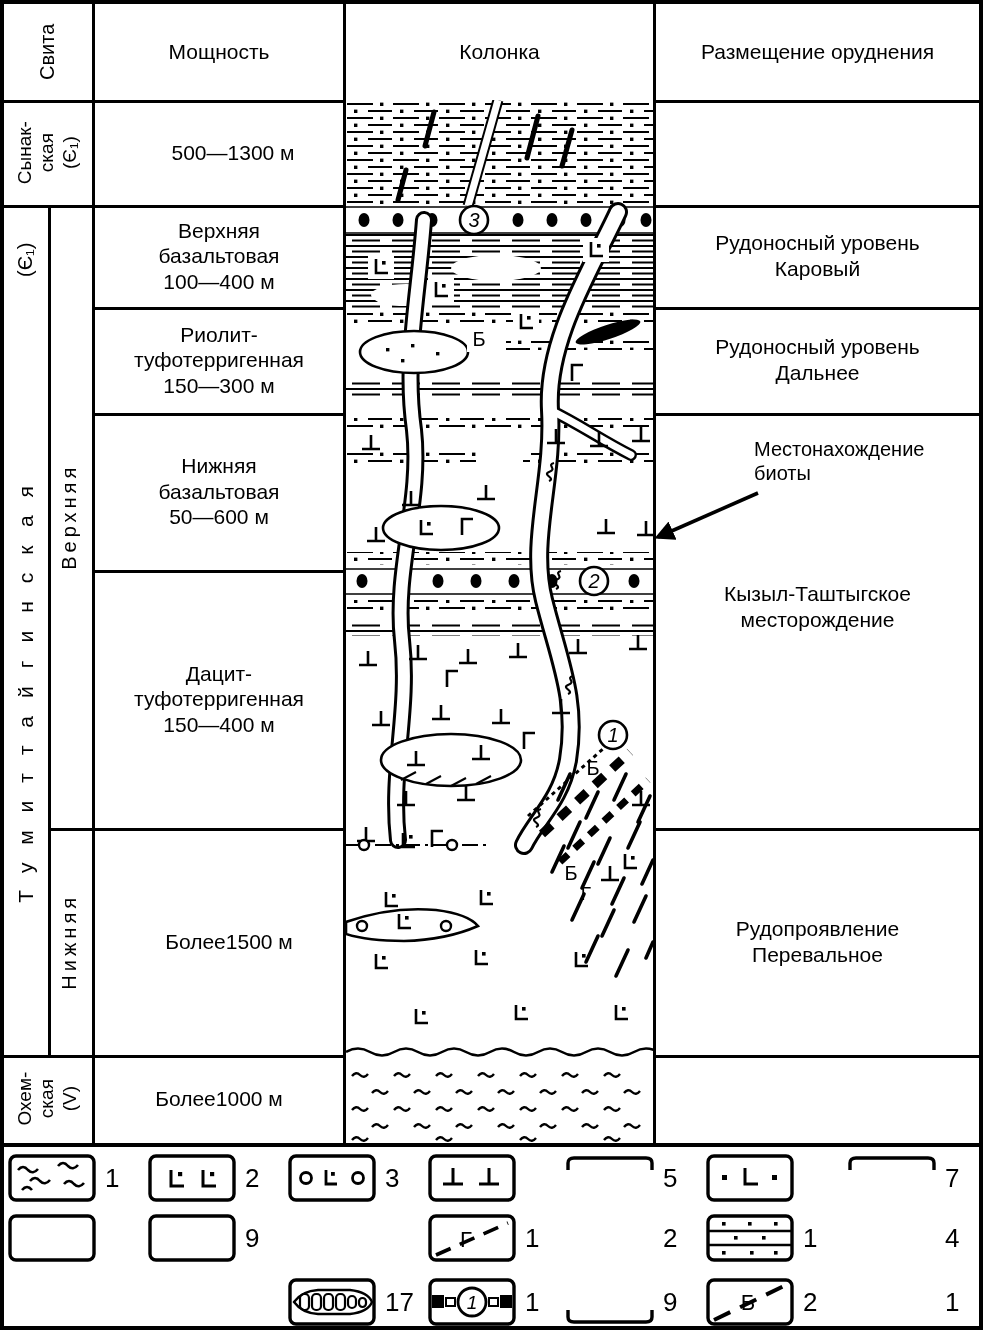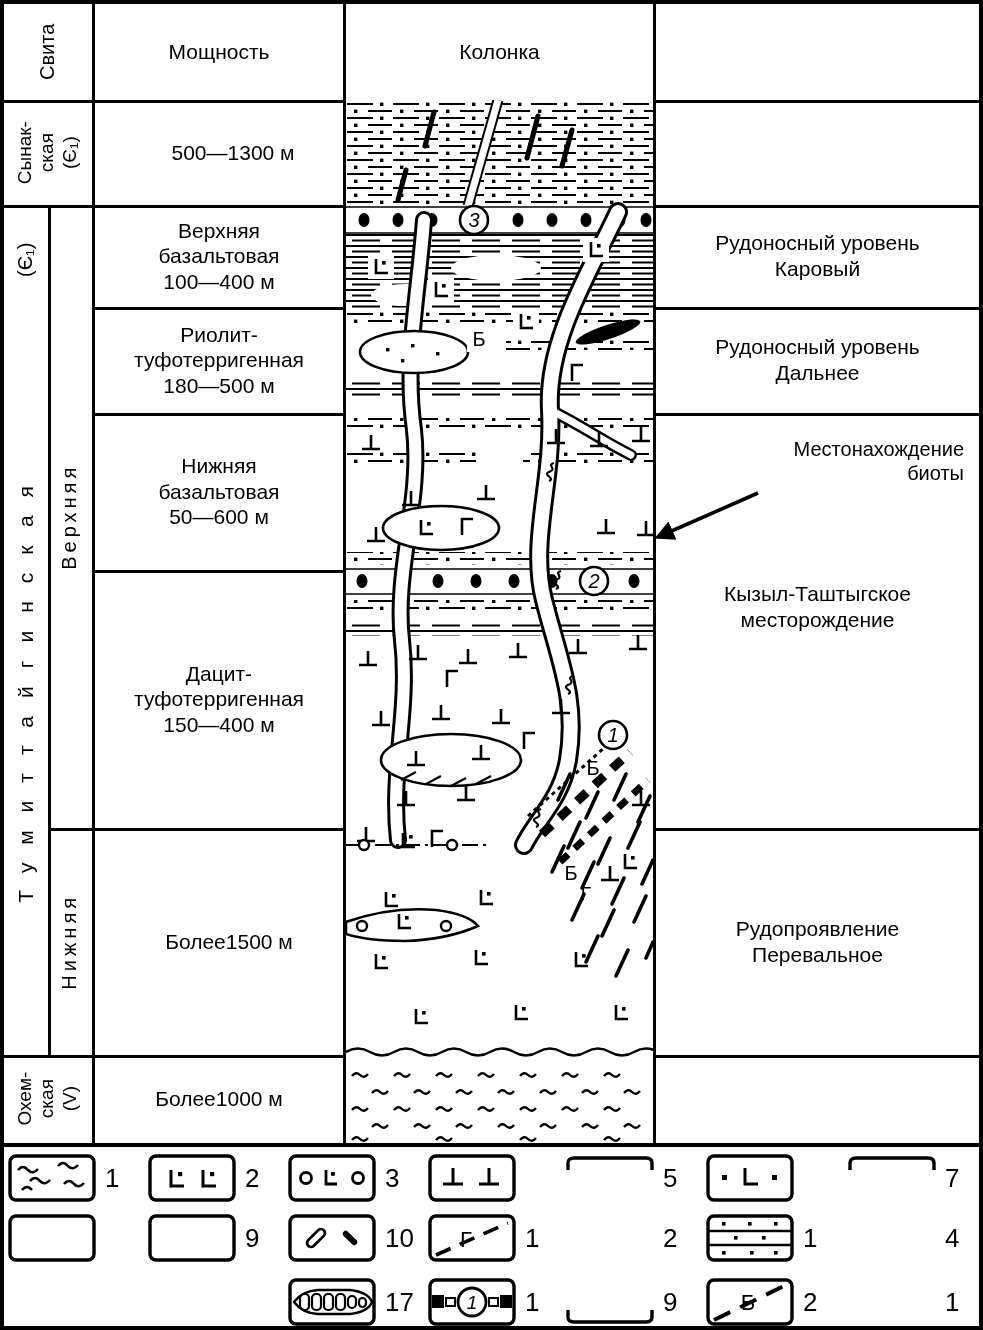--- a/index.html
+++ b/index.html
@@ -5,21 +5,21 @@
   html,body{margin:0;padding:0;background:#fff;}
   #root{position:relative;width:983px;height:1330px;background:#fff;color:#000;
         font-family:"Liberation Sans",sans-serif;overflow:hidden;}
   .l{position:absolute;background:#000;}
   .cell{position:absolute;display:flex;align-items:center;justify-content:center;
         text-align:center;white-space:pre-line;font-size:21px;line-height:1.22;}
   .vcell{position:absolute;display:flex;align-items:center;justify-content:center;overflow:visible;}
   .rot{transform:rotate(-90deg);white-space:pre-line;text-align:center;font-size:20px;line-height:1.18;}
   .ls-wide{letter-spacing:18px;font-size:21px;}
   .ls-med{letter-spacing:4px;}
-  .note{position:absolute;text-align:right;white-space:pre-line;font-size:20px;line-height:1.2;}
+  .note{position:absolute;text-align:left;white-space:pre-line;font-size:20px;line-height:1.2;}
   .center-note{position:absolute;width:100%;text-align:center;white-space:pre-line;font-size:21px;line-height:1.25;}
   .lg{position:absolute;width:142px;height:52px;display:flex;align-items:center;}
   .lg svg{flex:0 0 auto;}
   .lg .num{font-size:26px;margin-left:9px;min-width:30px;}
   svg text{font-family:"Liberation Sans",sans-serif;}
 </style>
 </head>
 <body>
 
 <div id="root">
@@ -45,20 +45,21 @@
   <div class="l" style="left:653px;top:828px;width:326px;height:3px"></div>
   <div class="l" style="left:4px;top:1055px;width:342px;height:3px"></div>
   <div class="l" style="left:653px;top:1055px;width:326px;height:3px"></div>
   <div class="l" style="left:4px;top:1143px;width:975px;height:4px"></div>
 
   <div class="vcell" style="left:4px;top:4px;width:88px;height:96px">
     <div class="rot" style="width:96px">Свита</div>
   </div>
   <div class="cell" style="left:95px;top:4px;width:248px;height:96px">Мощность</div>
   <div class="cell" style="left:346px;top:4px;width:307px;height:96px">Колонка</div>
+  <div class="cell" style="left:656px;top:4px;width:323px;height:96px">Размещение оруднения</div>
 
   <div class="vcell" style="left:4px;top:100px;width:88px;height:105px">
     <div class="rot" style="width:105px;font-size:19px">Сынак-
 ская
 (Є₁)</div>
   </div>
   <div class="vcell" style="left:4px;top:205px;width:44px;height:110px">
     <div class="rot" style="width:110px">(Є₁)</div>
   </div>
   <div class="vcell" style="left:4px;top:315px;width:44px;height:740px">
@@ -75,21 +76,21 @@
 ская
 (V)</div>
   </div>
 
   <div class="cell" style="left:95px;top:100px;width:276px;height:105px">500—1300 м</div>
   <div class="cell" style="left:95px;top:205px;width:248px;height:102px">Верхняя
 базальтовая
 100—400 м</div>
   <div class="cell" style="left:95px;top:307px;width:248px;height:106px">Риолит-
 туфотерригенная
-180—500 м</div>
+150—300 м</div>
   <div class="cell" style="left:95px;top:413px;width:248px;height:157px">Нижняя
 базальтовая
 50—600 м</div>
   <div class="cell" style="left:95px;top:570px;width:248px;height:258px">Дацит-
 туфотерригенная
 150—400 м</div>
   <div class="cell" style="left:95px;top:828px;width:268px;height:227px">Более1500 м</div>
   <div class="cell" style="left:95px;top:1055px;width:248px;height:88px">Более1000 м</div>
 
   <svg style="position:absolute;left:346px;top:100px" width="307" height="1043" viewBox="0 0 307 1043">
@@ -461,28 +462,20 @@
       <rect x="2" y="2" width="84" height="44" rx="6" fill="none" stroke="#000" stroke-width="3.4"></rect>
     </svg>
     <span class="num"></span>
   </div>
   <div class="lg" style="left:148px;top:1212px">
     <svg width="88" height="48" viewBox="0 0 88 48">
       <rect x="2" y="2" width="84" height="44" rx="6" fill="none" stroke="#000" stroke-width="3.4"></rect>
     </svg>
     <span class="num">9</span>
   </div>
-  <div class="lg" style="left:288px;top:1212px">
-    <svg width="88" height="48" viewBox="0 0 88 48">
-      <rect x="2" y="2" width="84" height="44" rx="6" fill="none" stroke="#000" stroke-width="3.4"></rect>
-      <rect x="-4" y="-11" width="8" height="22" rx="4" transform="translate(28,24) rotate(45)" fill="#fff" stroke="#000" stroke-width="2.8"></rect>
-      <rect x="-3" y="-9" width="6" height="18" rx="3" transform="translate(62,24) rotate(-45)" fill="#000"></rect>
-    </svg>
-    <span class="num">10</span>
-  </div>
   <div class="lg" style="left:428px;top:1212px">
     <svg width="88" height="48" viewBox="0 0 88 48">
       <rect x="2" y="2" width="84" height="44" rx="6" fill="none" stroke="#000" stroke-width="3.4"></rect>
       <line x1="8" y1="41" x2="80" y2="9" stroke="#000" stroke-width="3.6" stroke-dasharray="16 10"></line>
       <text x="38" y="33" font-size="22" text-anchor="middle">Г</text>
     </svg>
     <span class="num">1</span>
   </div>
   <div class="lg" style="left:566px;top:1212px">
     <svg width="88" height="48" viewBox="0 0 88 48"></svg>

